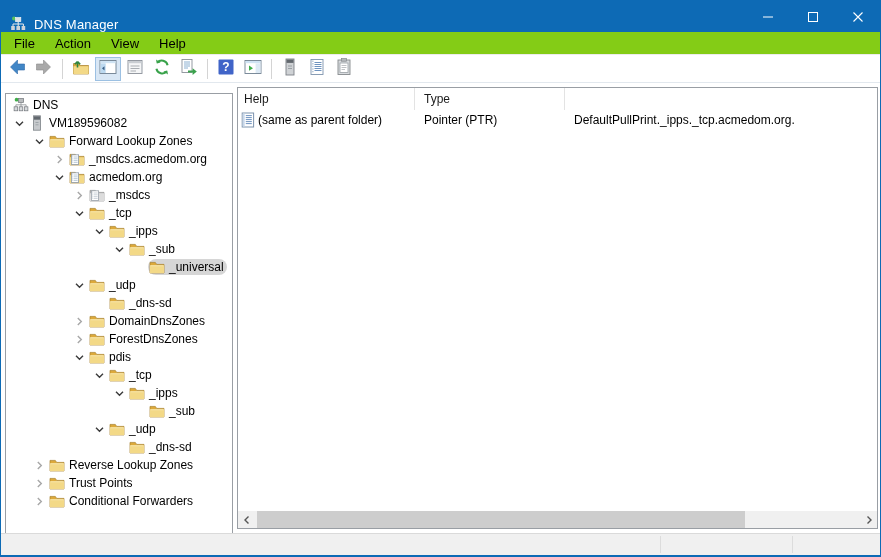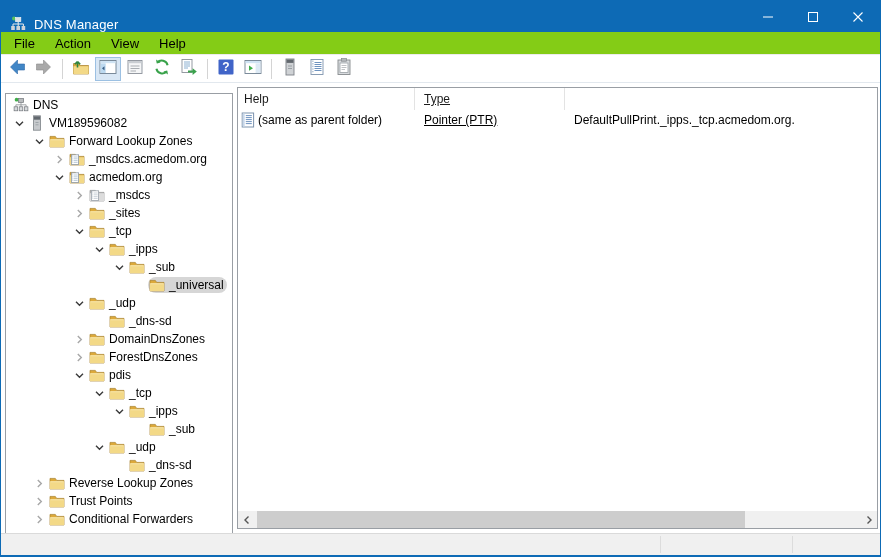--- a/index.html
+++ b/index.html
@@ -44,21 +44,21 @@
   .chevron-slot{ width:18px; display:flex; align-items:center; justify-content:center; flex:none; }
   .node{ display:flex; align-items:center; padding:1px 3px 1px 1px; }
   .node.sel{ background:var(--sel,#d6d6d6);border-radius:8px; }
   .tree-ico{ display:flex; flex:none; margin-right:4px; }
   .spacer{ flex:none; }
 
   
   .list-header{ display:flex; height:22px; align-items:center; font-size:12px; color:#1b1b1b; }
   .hcell{ height:100%; display:flex; align-items:center; }
   .col-name{ width:177px; padding-left:6px; border-right:1px solid #e3e3e3; }
-  .col-type{ width:150px; padding-left:9px; border-right:1px solid #e3e3e3;text-decoration:underline; }
+  .col-type{ width:150px; padding-left:9px; border-right:1px solid #e3e3e3; }
   .col-data{ flex:1; padding-left:9px; }
   .list-row{ display:flex; height:19px; align-items:center; font-size:12px; color:#000; }
   .cell{ display:flex; align-items:center; overflow:hidden; white-space:nowrap; }
   .cell.col-name{ border-right:none; padding-left:3px; gap:3px; }
   .cell.col-type{ border-right:none; }
 
   
   .hscroll{ position:absolute; left:0; right:0; bottom:0; height:17px; background:#f0f0f0; display:flex; }
   .scroll-btn{ width:17px; height:17px; display:flex; align-items:center; justify-content:center; background:#f0f0f0; }
   .scroll-track{ flex:1; position:relative; background:#f0f0f0; }
@@ -310,38 +310,20 @@
               <path d="M4.6 5h4 M4.6 6.8h4 M4.6 8.6h4 M4.6 10.4h4" stroke="#b4bfc8" stroke-width="0.7"></path>
             </svg>
           </span>
           <span>_msdcs</span>
         </span>
       </div>
       <div class="tree-row">
         <span class="spacer" style="width: 64px;"></span>
         <span class="chevron-slot">
           <svg width="11" height="11" viewBox="0 0 11 11">
-            <path d="M3.8 2 7.3 5.5 3.8 9" fill="none" stroke="#a7a7a7" stroke-width="1.4"></path>
-          </svg>
-        </span>
-        <span class="node">
-          <span class="tree-ico">
-            <svg width="16" height="14" viewBox="0 0 16 14">
-              <path d="M1 2.4 h5.3 l1.4 2 H15 V13 H1 Z" fill="#dca93a" stroke="#a8802a" stroke-width="0.7"></path>
-              <path d="M1 5.2 H15 V13 H1 Z" fill="#f3d987"></path>
-              <path d="M1.6 5.8 H14.4" stroke="#f9e9b8" stroke-width="0.8"></path>
-            </svg>
-          </span>
-          <span>_sites</span>
-        </span>
-      </div>
-      <div class="tree-row">
-        <span class="spacer" style="width: 64px;"></span>
-        <span class="chevron-slot">
-          <svg width="11" height="11" viewBox="0 0 11 11">
             <path d="M2 3.8 5.5 7.3 9 3.8" fill="none" stroke="#3b3b3b" stroke-width="1.4"></path>
           </svg>
         </span>
         <span class="node">
           <span class="tree-ico">
             <svg width="16" height="14" viewBox="0 0 16 14">
               <path d="M1 2.4 h5.3 l1.4 2 H15 V13 H1 Z" fill="#dca93a" stroke="#a8802a" stroke-width="0.7"></path>
               <path d="M1 5.2 H15 V13 H1 Z" fill="#f3d987"></path>
               <path d="M1.6 5.8 H14.4" stroke="#f9e9b8" stroke-width="0.8"></path>
             </svg>

